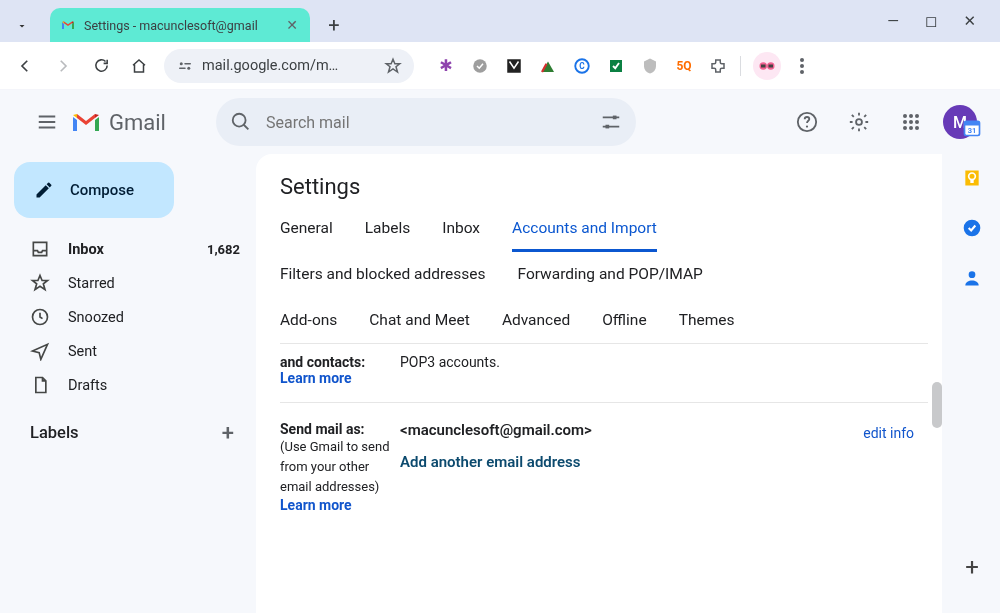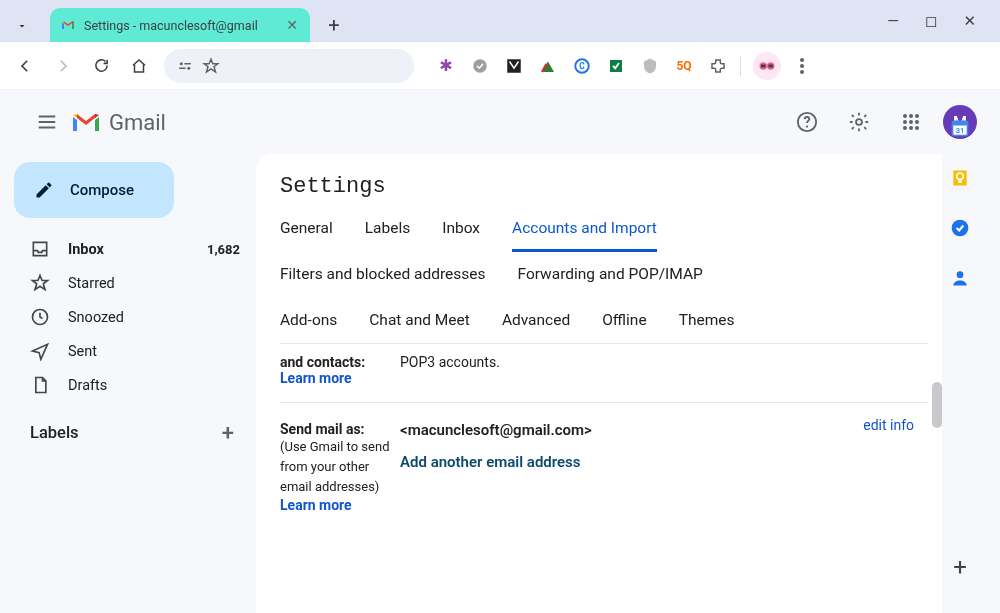--- a/index.html
+++ b/index.html
@@ -46,41 +46,41 @@
 .sidebar { width:256px; padding:8px 0 8px 8px; }
 .compose { height:56px; width:160px;background:#c2e7ff; border-radius:16px; display:flex; align-items:center; gap:16px; padding:0 20px; color:#001d35; font-size:15px; font-weight:500; margin:0 0 14px 6px; }
 .nav { list-style:none; }
 .nav li { height:34px; display:flex; align-items:center; padding:0 16px 0 22px; gap:18px; font-size:14.5px; color:#202124; border-radius:0 17px 17px 0; }
 .nav li.active { font-weight:700; }
 .nav li .count { margin-left:auto; font-size:13px; }
 .nav li .nicon { width:20px; color:#454746; display:flex;align-items:center;justify-content:center; }
 .labels-hdr { display:flex; align-items:center; justify-content:space-between; padding:18px 22px 0 22px; font-size:16.5px; color:#202124; font-weight:500; }
 
 .main { flex:1; background:#fff; border-radius:16px 0 0 0; margin-right:58px; padding:20px 14px 0 24px; overflow:hidden; position:relative; }
-.main h1 { font-size:22px; font-weight:400; color:#202124; margin-bottom:20px;font-family:Liberation Mono, monospace; }
+.main h1 { font-size:22px; font-weight:400; color:#202124; margin-bottom:20px; }
 .tabs { border-bottom:1px solid #e6e6e6; margin-bottom:0; }
 .tabs-row { display:flex; flex-wrap:wrap; gap:32px; color:#202124; font-size:15.5px; padding-bottom:14px; }
 .tabs-row span { cursor:pointer; }
 .tabs-row .activeTab { color:#0b57d0; position:relative; }
 .tabs-row .activeTab::after { content:""; position:absolute; left:0; right:0; bottom:-15px; height:3px; background:#0b57d0; }
 .tabs-row2, .tabs-row3 { padding-top:14px; }
 
 .settings-body { padding-top:10px; font-size:14px; color:#202124; }
 .row { display:flex; padding:8px 0; position:relative; }
 .rowlabel { width:120px; font-weight:700; }
 .rowlabel .sub { font-weight:400; font-size:13px; display:block; line-height:1.55; color:#202124; }
 .rowcontent { flex:1; }
 .link { color:#15c; text-decoration:none; }
 .link.u { text-decoration:underline; }
-.editinfo { position:absolute; right:14px; top:4px; color:#15c; font-size:14px; }
+.editinfo { position:absolute; right:14px; top:12px; color:#15c; font-size:14px; }
 .sep { border-top:1px solid #e6e6e6; margin:8px 0 10px; }
 .bold { font-weight:600; font-size:15px;}
 .addlink { color:#0c4a6e; font-size:15px; font-weight:600; }
 
-.rightrail { position:absolute; right:12px; top:0; width:56px; height:100%; display:flex; flex-direction:column; align-items:center; gap:30px; padding-top:28px; }
+.rightrail { position:absolute; right:0; top:0; width:56px; height:100%; display:flex; flex-direction:column; align-items:center; gap:30px; padding-top:28px; }
 .rightrail .app { width:20px; height:20px; }
 .rightrail .plus { margin-top:auto; margin-bottom:32px; font-size:24px; color:#444; }
 .scrollthumb { position:absolute; right:58px; top:292px; width:10px; height:46px; background:#c8c9cb; border-radius:5px; }
 
 svg { display:block; }
 </style>
 </head>
 <body>
 
 <div class="titlebar">
@@ -133,20 +133,21 @@
     </div>
   <div class="omnibox">
     <span>
         <svg width="18" height="18" viewBox="0 0 24 24">
           <circle cx="7" cy="9" r="2" fill="#5f6368"></circle>
           <rect x="11" y="8" width="9" height="2" rx="1" fill="#5f6368"></rect>
           <circle cx="17" cy="15" r="2" fill="#5f6368"></circle>
           <rect x="4" y="14" width="9" height="2" rx="1" fill="#5f6368"></rect>
         </svg>
       </span>
+    <span class="url">mail.google.com/m…</span>
     <span class="star">
         <svg width="18" height="18" viewBox="0 0 24 24">
           <path fill="none" stroke="currentColor" stroke-width="2" d="M12 3l2.5 6H21l-5 4 2 7-6-4-6 4 2-7-5-4h6.5z"></path>
         </svg>
       </span>
   </div>
   <div class="ext">
     <span style="color:#8e44ad">✱</span>
     <span>
         <svg width="18" height="18" viewBox="0 0 24 24">
@@ -217,20 +218,36 @@
       </div>
     <div class="glogo">
       <svg width="30" height="24" viewBox="0 0 30 24">
           <path fill="#4285F4" d="M2 5v16h4V10L2 7z"></path>
           <path fill="#34A853" d="M28 5v16h-4V10l4-3z"></path>
           <path fill="#EA4335" d="M6 4l9 7 9-7v4l-9 7-9-7z"></path>
           <path fill="#FBBC04" d="M2 5l4 3V4z"></path>
           <path fill="#C5221F" d="M28 5l-4 3V4z"></path>
         </svg>
       <span>Gmail</span>
+    </div>
+    <div class="searchbox">
+      <span class="sicon">
+          <svg width="22" height="22" viewBox="0 0 24 24">
+            <circle cx="10" cy="10" r="7" fill="none" stroke="currentColor" stroke-width="2"></circle>
+            <path d="M20 20l-5-5" stroke="currentColor" stroke-width="2"></path>
+          </svg>
+        </span>
+      <input placeholder="Search mail" style="">
+      <span class="tune">
+          <svg width="22" height="22" viewBox="0 0 24 24">
+            <path stroke="currentColor" stroke-width="2" d="M3 7h18M3 17h18"></path>
+            <rect x="14" y="5" width="4" height="4" fill="currentColor"></rect>
+            <rect x="6" y="15" width="4" height="4" fill="currentColor"></rect>
+          </svg>
+        </span>
     </div>
     <div class="right">
       <div class="iconbtn">
           <svg width="22" height="22" viewBox="0 0 24 24">
             <circle cx="12" cy="12" r="10" fill="none" stroke="currentColor" stroke-width="2"></circle>
             <path d="M9.5 9a2.5 2.5 0 115 0c0 1.5-2.5 2-2.5 4" fill="none" stroke="currentColor" stroke-width="2"></path>
             <circle cx="12" cy="17" r="1.2" fill="currentColor"></circle>
           </svg>
         </div>
       <div class="iconbtn">

